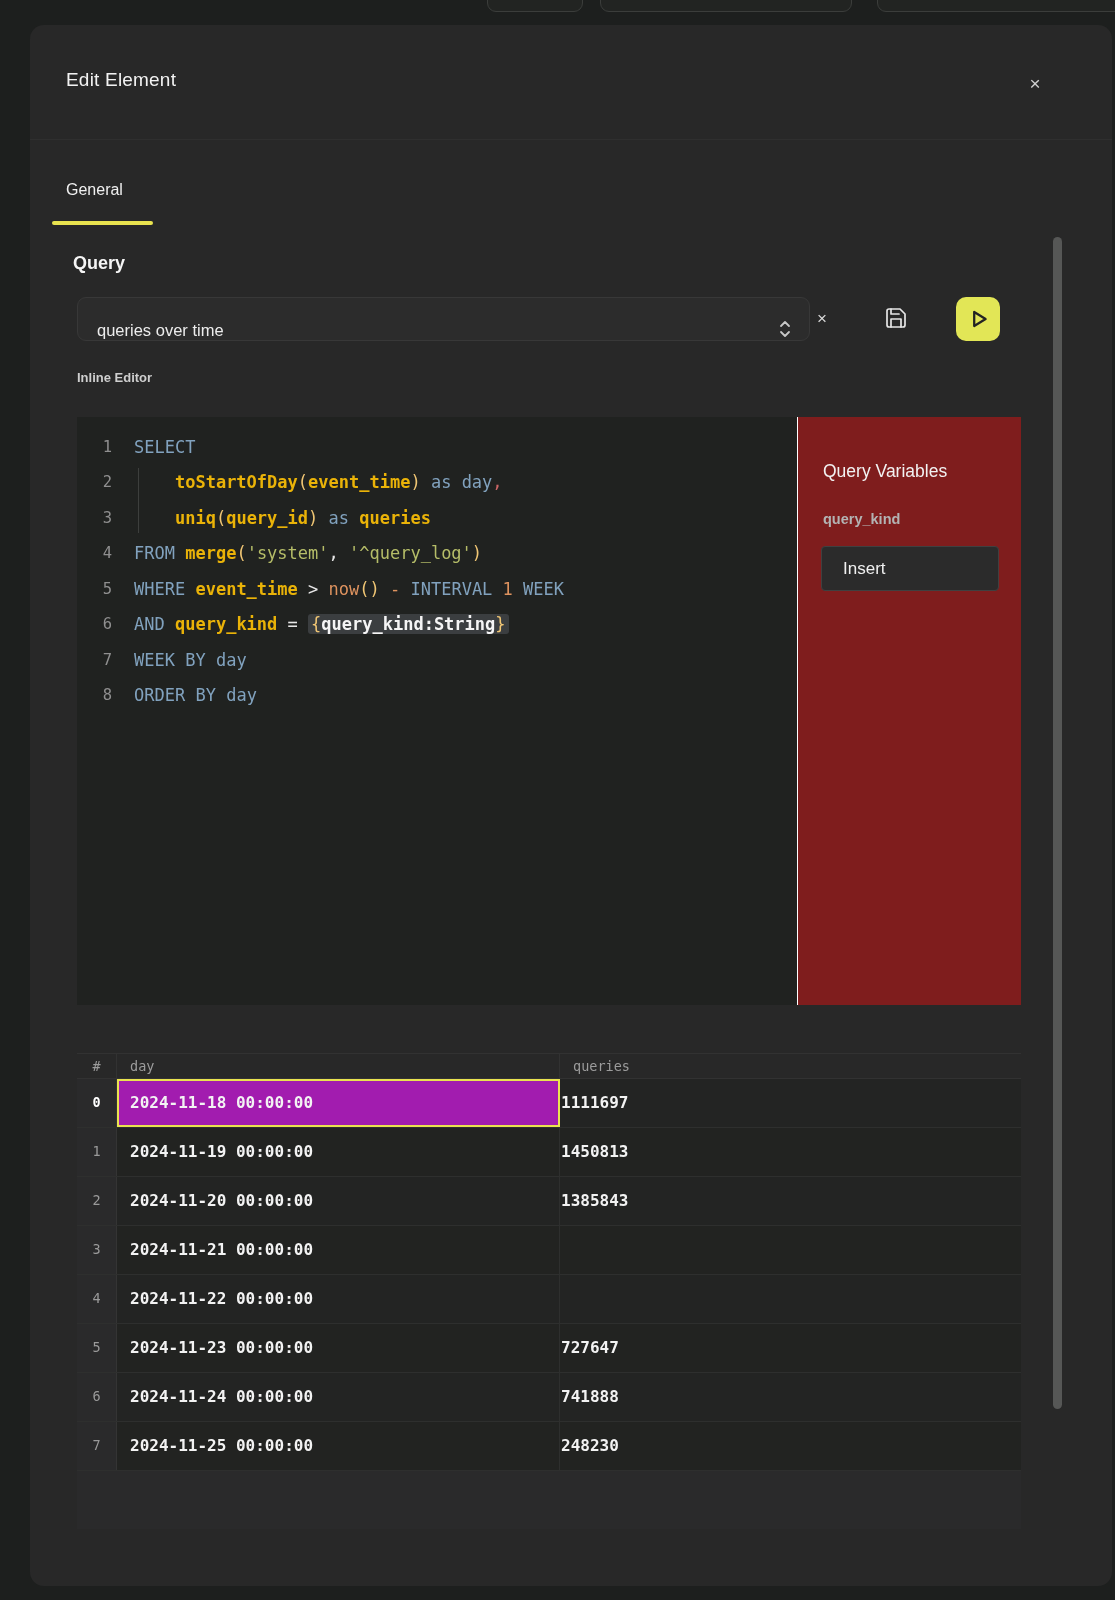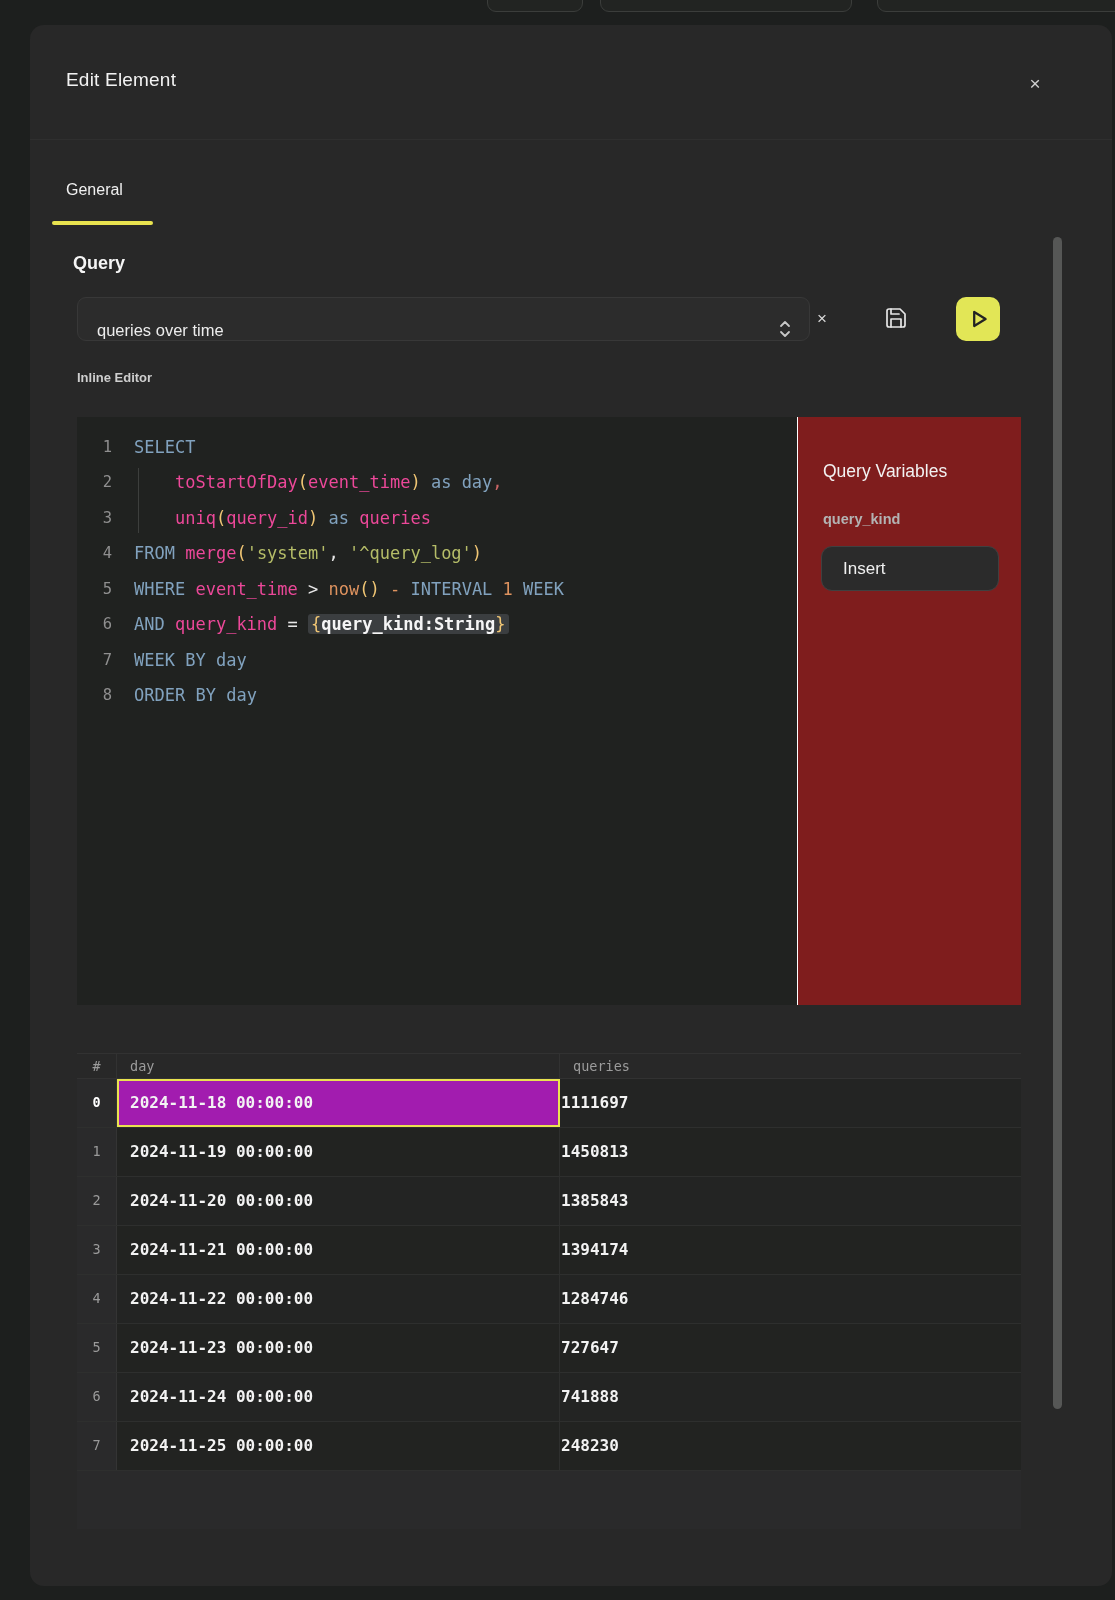--- a/index.html
+++ b/index.html
@@ -39,36 +39,36 @@
   .inline-editor-label{position:absolute;left:47px;top:345px;font-size:13px;font-weight:600;color:#cfcfcf}
 
   
   .editor-wrap{position:absolute;left:47px;top:392px;width:944px;height:588px;display:flex}
   .editor{width:720px;height:100%;background:#202220;position:relative;padding-top:12px;overflow:hidden}
   .code-line{display:flex;height:35.5px;align-items:center;white-space:pre;font-family:"DejaVu Sans Mono",monospace;font-size:17px}
   .ln{width:35px;text-align:right;color:#8f8f8f;font-size:15.5px;flex:none}
   .code{margin-left:22px;color:#e8e8e8}
   .indent-guide{position:absolute;left:61px;top:51px;width:1px;height:65px;background:#3d3f3d}
   .tk-kw{color:var(--kw)}
-  .tk-id,.tk-fn{color:#ec4899;font-weight:400}
+  .tk-id,.tk-fn{color:#eab308;font-weight:700}
   .tk-pr{color:var(--paren)}
   .tk-st{color:var(--str)}
   .tk-or{color:var(--orange)}
   .tk-cm{color:var(--comma)}
   .tk-pl{color:#e8e8e8}
   .tk-pb,.tk-pb2,.tk-pt{background:var(--param-bg)}
   .tk-pb,.tk-pb2{color:var(--paren)}
   .tk-pb{padding-left:3px;border-radius:3px 0 0 3px}
   .tk-pb2{padding-right:3px;border-radius:0 3px 3px 0}
   .tk-pt{color:#f5f5f5;font-weight:700}
 
   .qv-panel{width:224px;height:100%;background:#7f1d1d;border-left:1px solid #ffffff;position:relative}
   .qv-heading{position:absolute;left:25px;top:44px;font-size:17.5px;font-weight:500;color:#f2f2f2}
   .qv-varname{position:absolute;left:25px;top:94px;font-size:14.5px;font-weight:600;color:#b3b3b3}
-  .qv-insert{position:absolute;left:23px;top:129px;width:178px;height:45px;background:#2b2b2b;border:1px solid #404040;border-radius:11px;color:#f0f0f0;font-size:17px;text-align:left;padding-left:21px;cursor:pointer;font-family:"Liberation Sans",sans-serif}
+  .qv-insert{position:absolute;left:23px;top:129px;width:178px;height:45px;background:#2b2b2b;border:1px solid #404040;border-radius:4px;color:#f0f0f0;font-size:17px;text-align:left;padding-left:21px;cursor:pointer;font-family:"Liberation Sans",sans-serif}
 
   
   .results{position:absolute;left:47px;top:1028px;width:944px;font-family:"DejaVu Sans Mono",monospace}
   .thead{display:flex;height:26px;background:#282828;border-top:1px solid #323232;border-bottom:1px solid #323232}
   .th{font-size:13.5px;color:#9c9c9c;line-height:25px}
   .th-idx{width:40px;text-align:center;border-right:1px solid #323232}
   .th-day{width:443px;padding-left:13px;border-right:1px solid #323232}
   .th-q{flex:1;padding-left:13px}
   .trow{display:flex;height:49px;background:#232423;border-bottom:1px solid #2e2f2e;cursor:pointer}
   .trow:nth-child(even){background:#222321}
@@ -166,26 +166,24 @@
             <div class="tc tc-q">1450813</div>
           </div>
           <div class="trow">
             <div class="tc tc-idx">2</div>
             <div class="tc tc-day">2024-11-20 00:00:00</div>
             <div class="tc tc-q">1385843</div>
           </div>
           <div class="trow">
             <div class="tc tc-idx">3</div>
             <div class="tc tc-day">2024-11-21 00:00:00</div>
-            <div class="tc tc-q">1394174</div>
           </div>
           <div class="trow">
             <div class="tc tc-idx">4</div>
             <div class="tc tc-day">2024-11-22 00:00:00</div>
-            <div class="tc tc-q">1284746</div>
           </div>
           <div class="trow">
             <div class="tc tc-idx">5</div>
             <div class="tc tc-day">2024-11-23 00:00:00</div>
             <div class="tc tc-q">727647</div>
           </div>
           <div class="trow">
             <div class="tc tc-idx">6</div>
             <div class="tc tc-day">2024-11-24 00:00:00</div>
             <div class="tc tc-q">741888</div>

